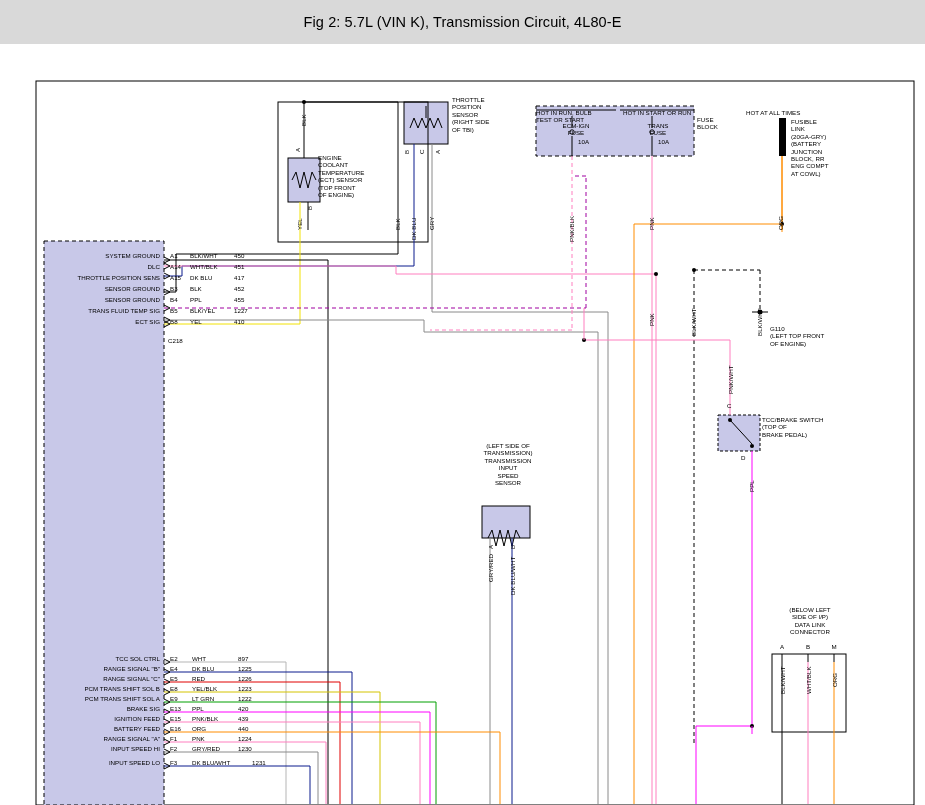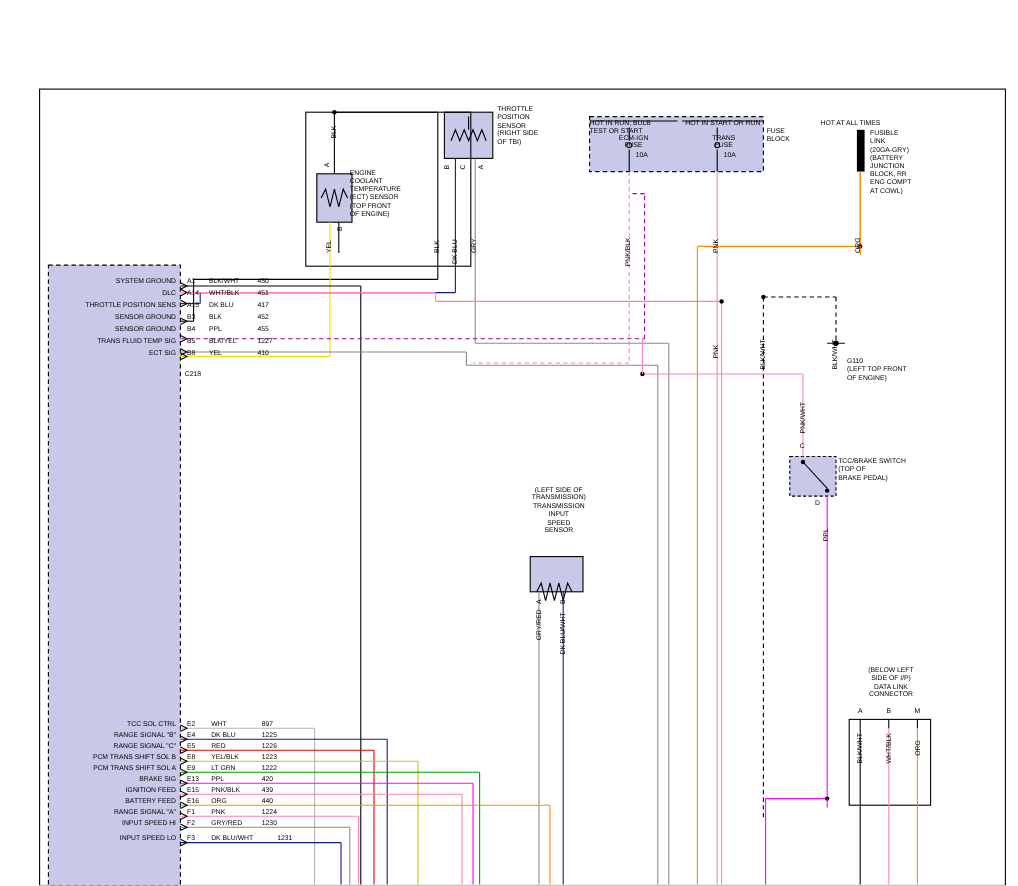--- a/index.html
+++ b/index.html
@@ -44,20 +44,23 @@
     transform-origin: 0 0;
     transform: rotate(-90deg);
     white-space:pre;
   }
 </style>
 </head>
 <body>
 
 <div id="root">
 
+  <div class="header">
+    <div class="title">Fig 2: 5.7L (VIN K), Transmission Circuit, 4L80-E</div>
+  </div>
 
   <div id="canvas">
 
     <div id="svgwrap">
       <svg width="925" height="761" viewBox="0 0 925 761" xmlns="http://www.w3.org/2000/svg">
         <defs>
           <style>
             .w { fill:none; stroke-width:1; }
             .wd { fill:none; stroke-width:1; stroke-dasharray:4 3; }
             .blk { stroke:#000000; }

